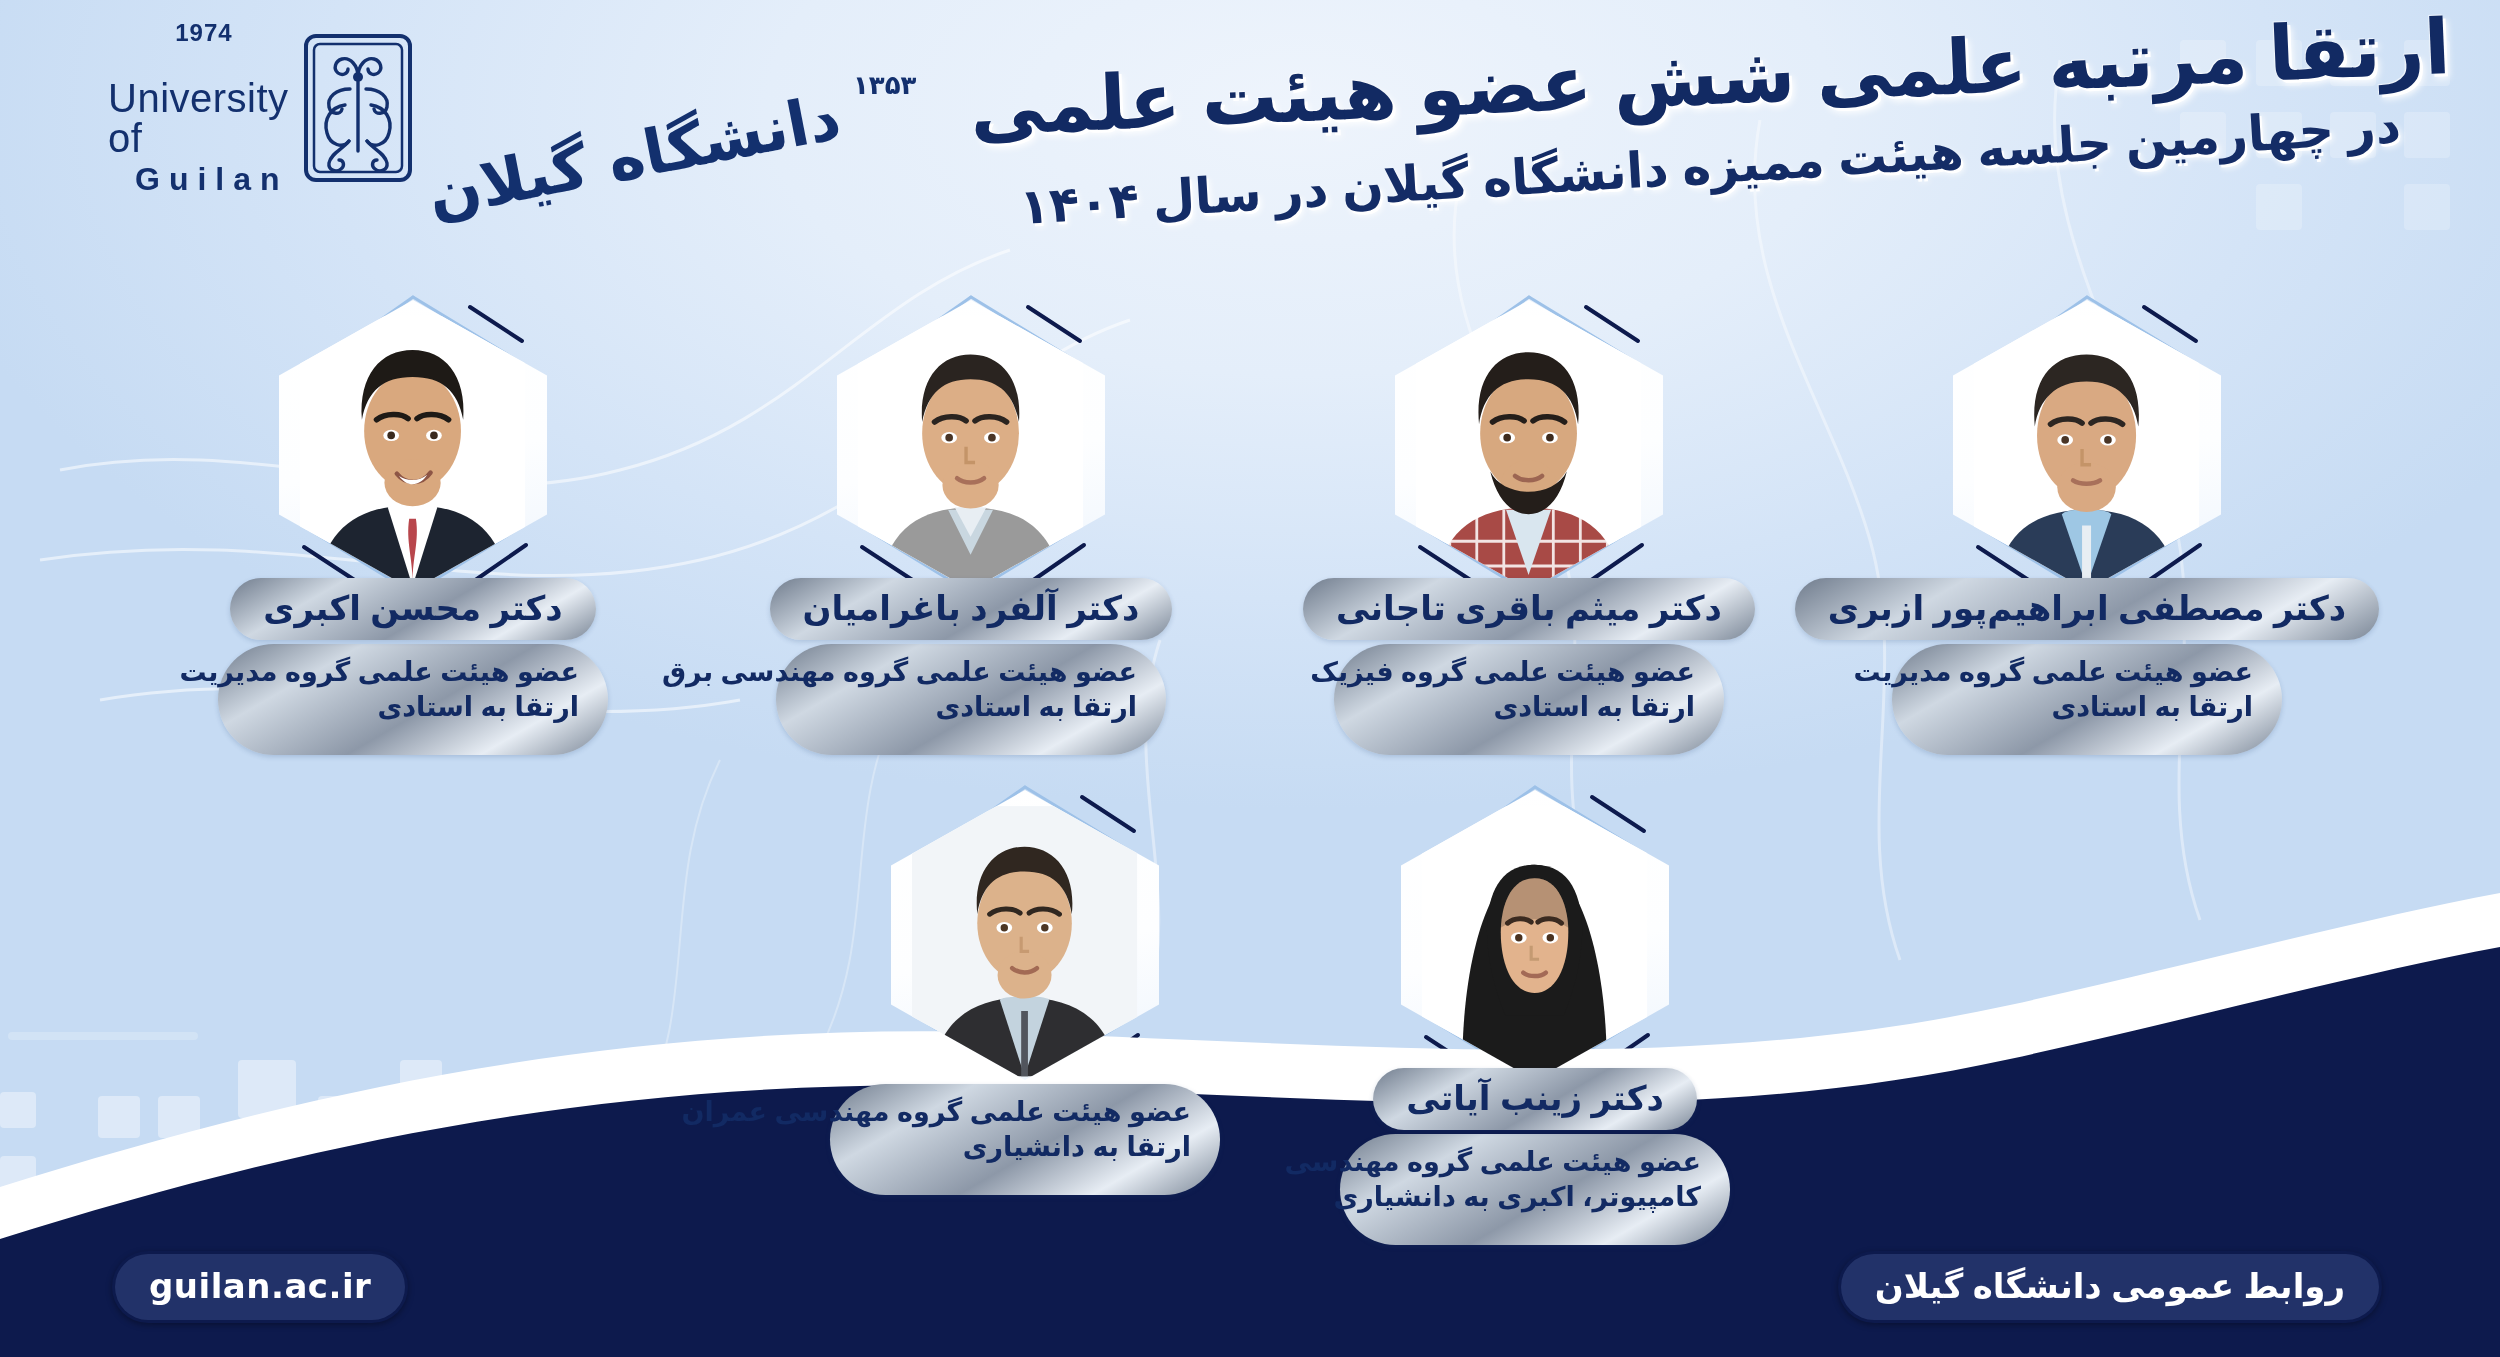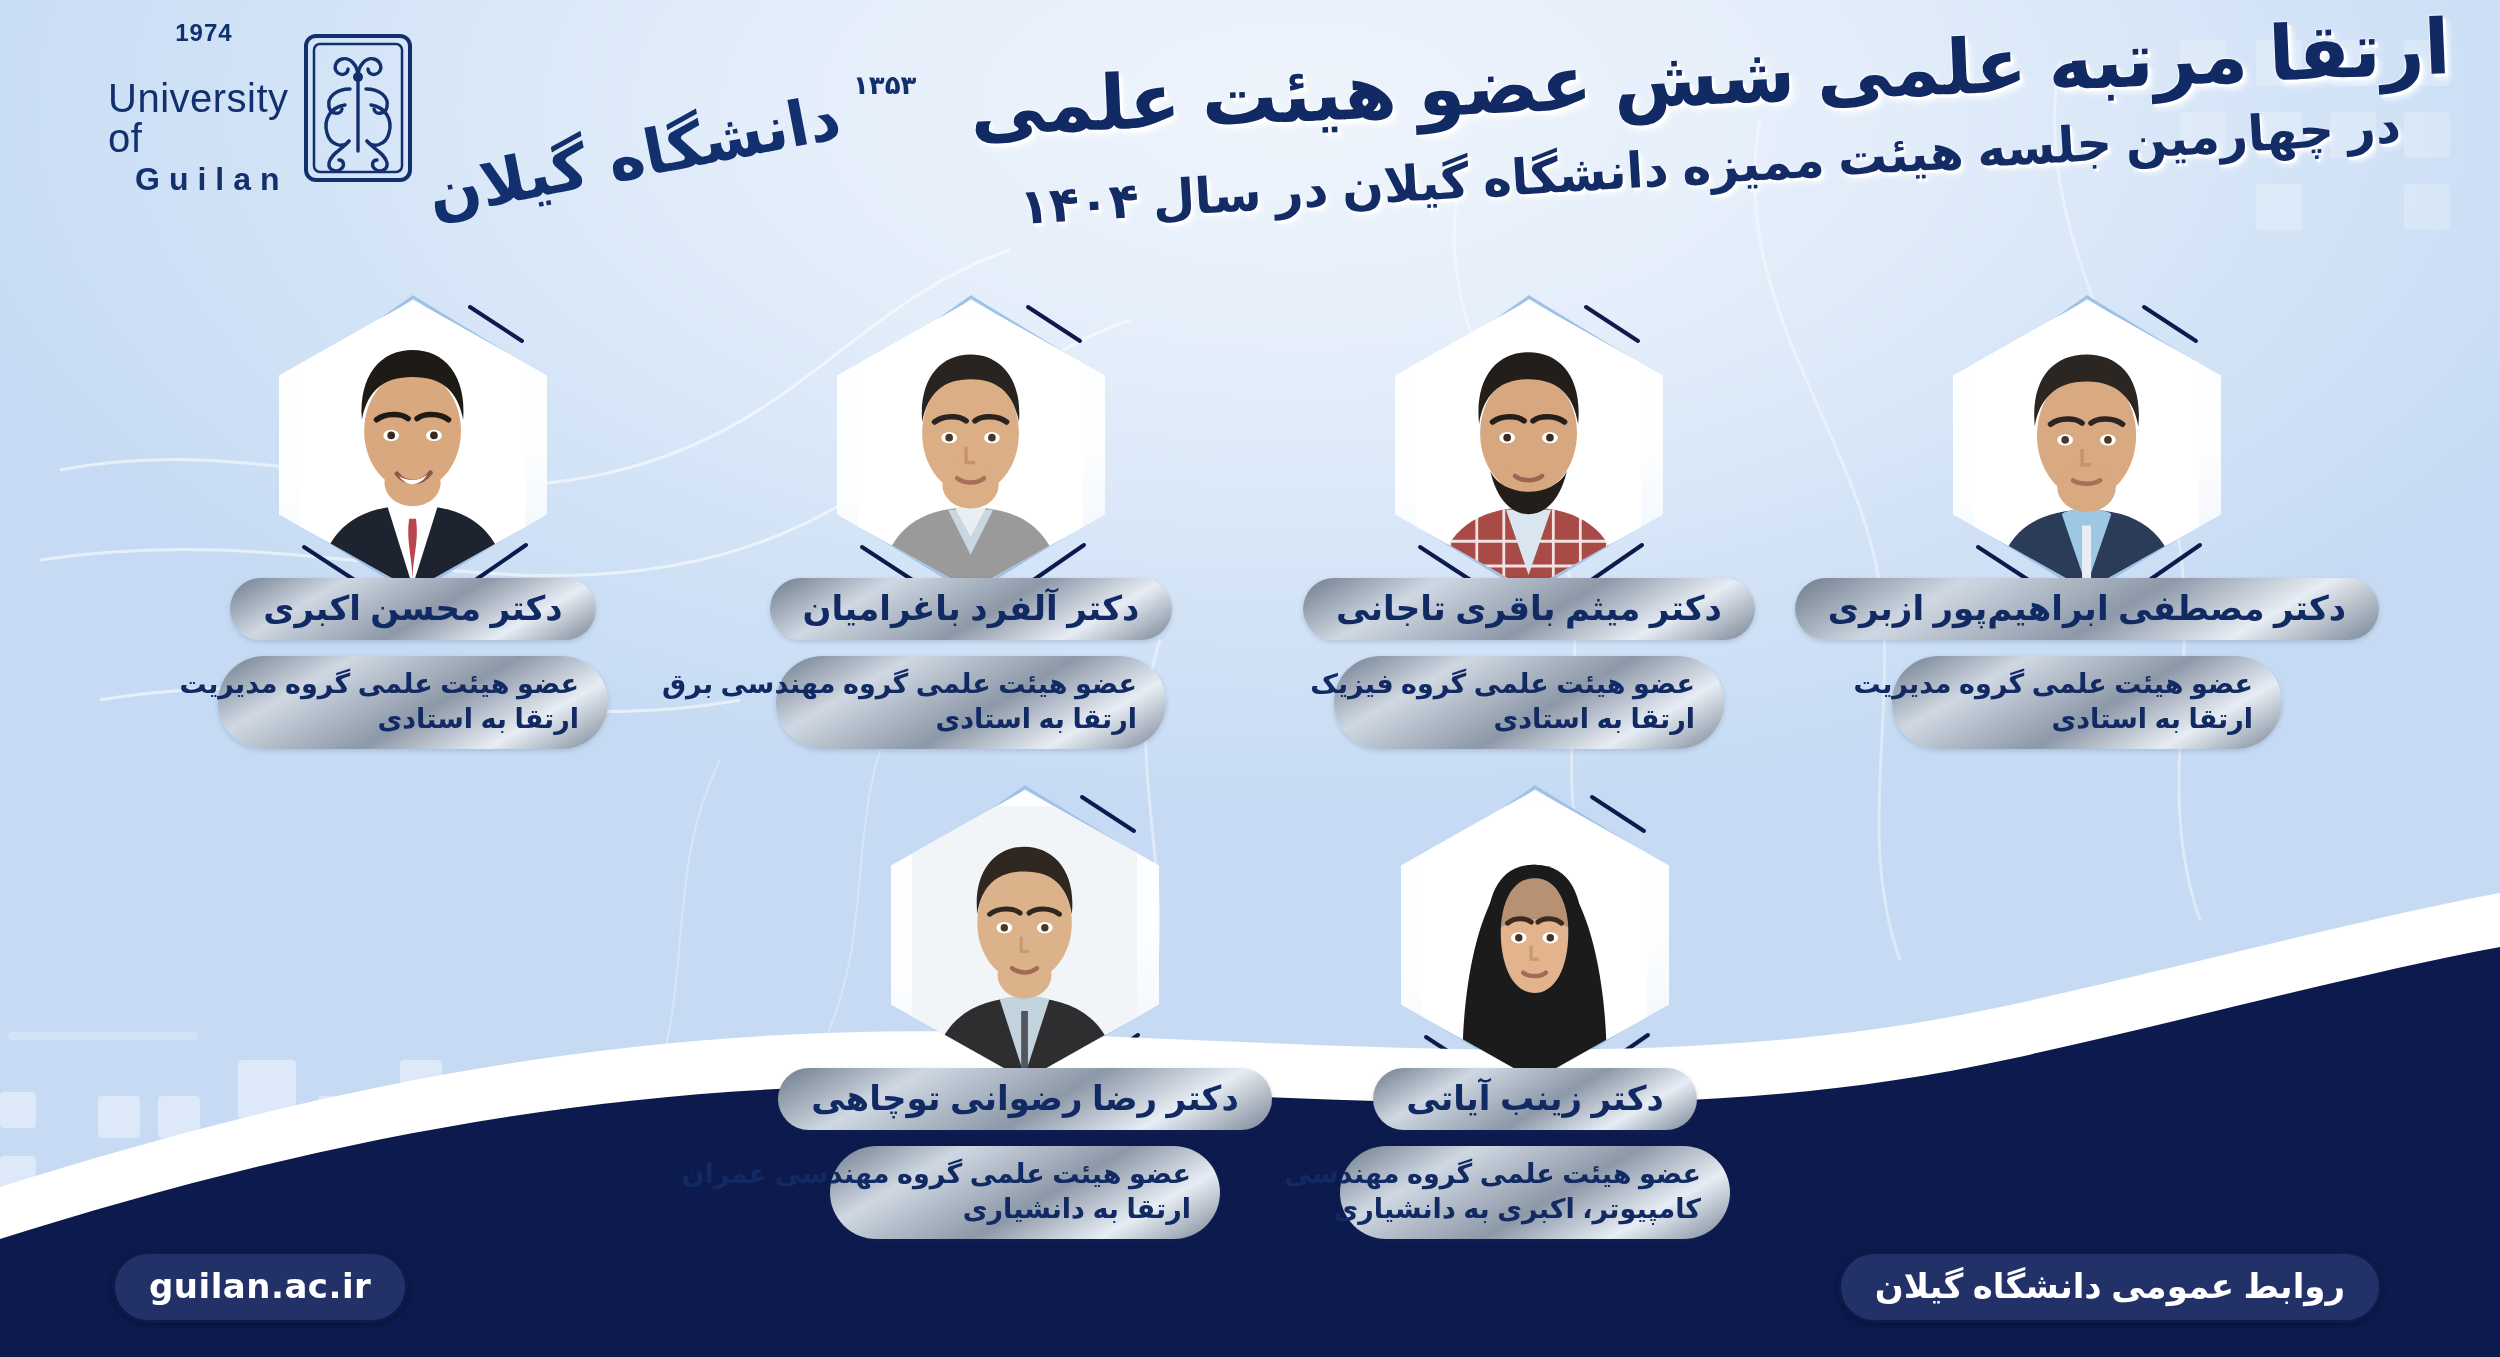--- a/index.html
+++ b/index.html
@@ -113,22 +113,22 @@
     background:linear-gradient(150deg,#6f7b8c 0%,#cfd8e2 25%,#8d98a8 55%,#e7edf4 78%,#7a8696 100%);
   }
   .pill-name {
     margin-top:-12px;
     padding:7px 30px 9px;
     font-size:34px; line-height:1.18;
     white-space:nowrap;
     z-index:3;
   }
   .pill-dept {
-    margin-top:16px;
-    padding:8px 26px 9px;
+    margin-top:4px;
+    padding:8px 26px 27px;
     font-size:27px; line-height:1.3;
     max-width:390px;
     z-index:2;
   }
   .pill-dept .l { display:block; white-space:nowrap; }
 
   
   .footer-wave { position:absolute; left:0; right:0; bottom:0; height:470px; }
   .fbtn {
     position:absolute; bottom:34px;
@@ -498,21 +498,20 @@
             <path d="M104 95 C110 90 123 90 131 96" stroke="#302720" stroke-width="4.5" fill="none" stroke-linecap="round"></path>
             <ellipse cx="82" cy="108" rx="7" ry="5" fill="#ffffff"></ellipse>
             <ellipse cx="118" cy="108" rx="7" ry="5" fill="#ffffff"></ellipse>
             <circle cx="82" cy="108" r="3.3" fill="#4c3624"></circle>
             <circle cx="118" cy="108" r="3.3" fill="#4c3624"></circle>
             <path d="M97 116 L97 129 L104 129" stroke="#c79a71" stroke-width="2.8" fill="none"></path>
             <path d="M89 144 C95 149 105 149 111 144" stroke="#a26a54" stroke-width="4" fill="none" stroke-linecap="round"></path>
           </svg>
         </div>
       </div>
-      <div class="pill-name">دکتر رضا رضوانی توچاهی</div>
       <div class="pill-dept">
         <span class="l">عضو هیئت علمی گروه مهندسی عمران</span>
         <span class="l">ارتقا به دانشیاری</span>
       </div>
     </div>
   </div>
 
   <svg class="footer-wave" viewBox="0 0 2500 470" preserveAspectRatio="none">
     <path d="M0 300 C 300 206 620 132 1020 146 C 1400 160 1700 186 2010 118 C 2200 76 2360 32 2500 6 L2500 470 L0 470 Z" fill="#ffffff"></path>
     <path d="M0 352 C 300 258 620 186 1020 200 C 1400 214 1700 240 2010 172 C 2200 130 2360 86 2500 60 L2500 470 L0 470 Z" fill="#0d1a4d"></path>

